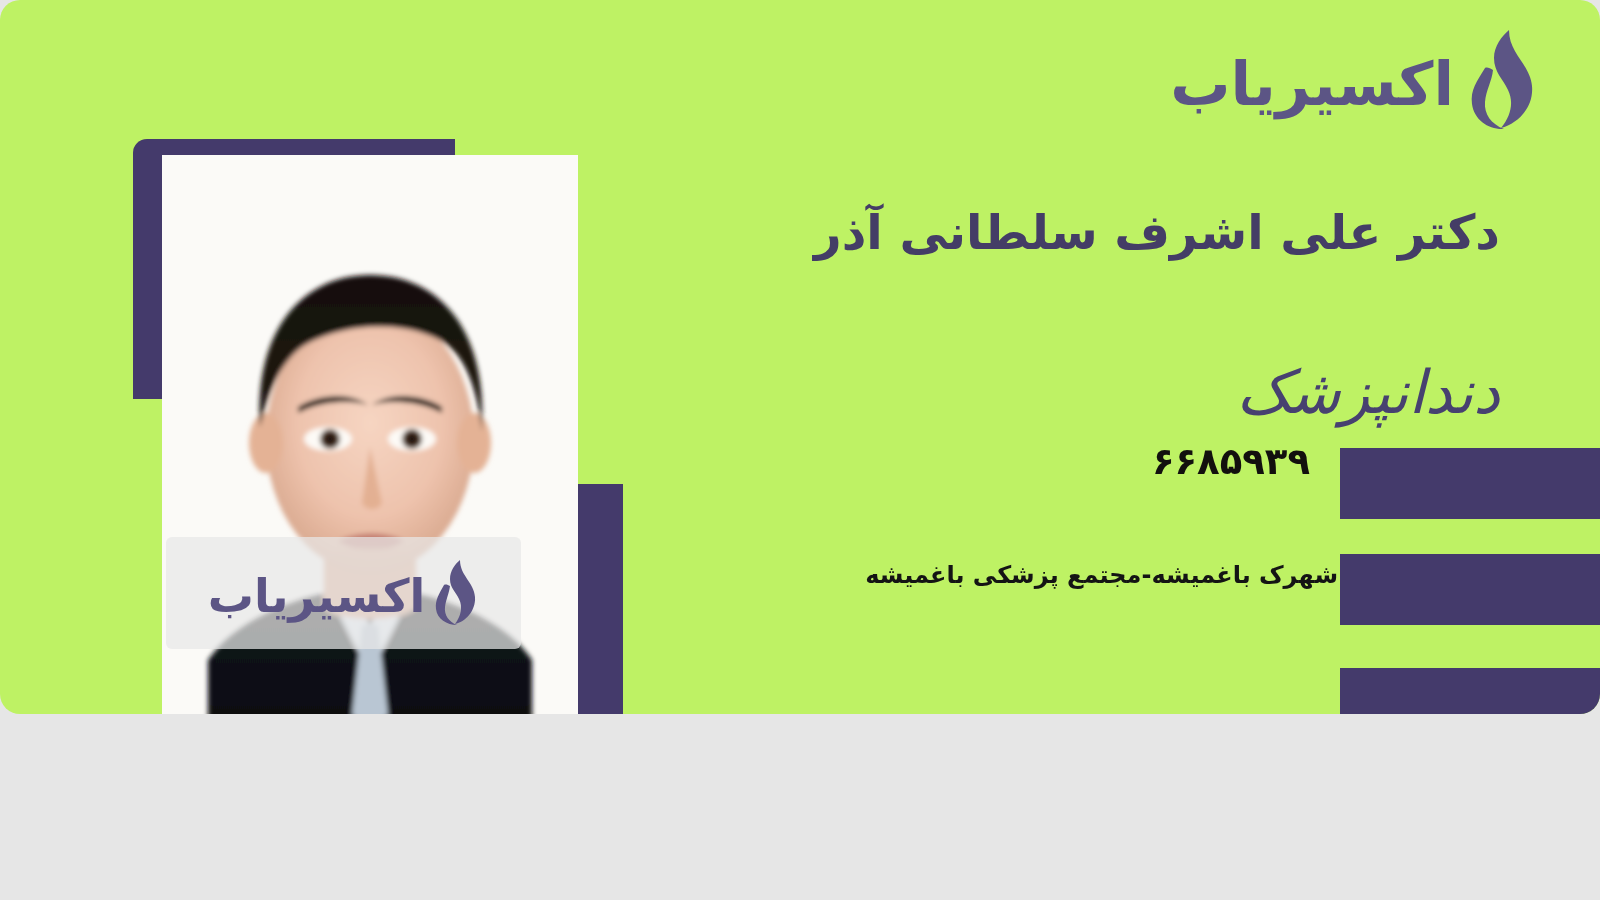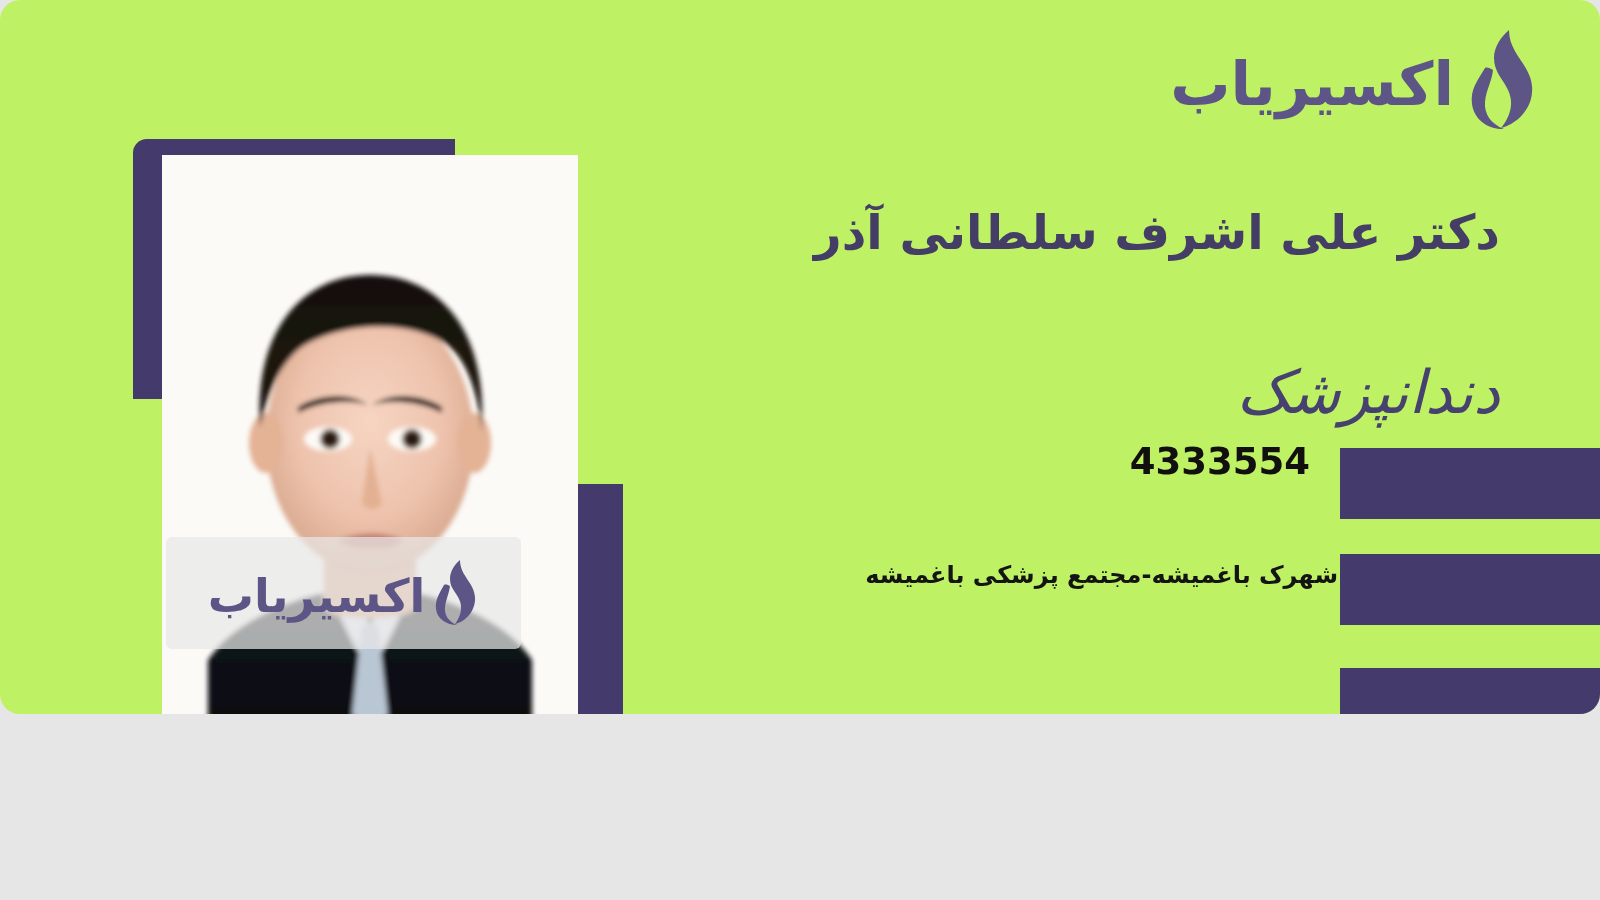--- a/index.html
+++ b/index.html
@@ -275,16 +275,16 @@
   </div>
 
   <div class="bars">
     <div class="bar bar-1"></div>
     <div class="bar bar-2"></div>
     <div class="bar bar-3"></div>
   </div>
 
   <div class="doctor-name">دکتر علی اشرف سلطانی آذر</div>
   <div class="specialty">دندانپزشک</div>
-  <div class="phone">4333554</div>
+  <div class="phone">۶۶۸۵۹۳۹</div>
   <div class="address">شهرک باغمیشه-مجتمع پزشکی باغمیشه</div>
 
 </div>
 
 </body></html>

